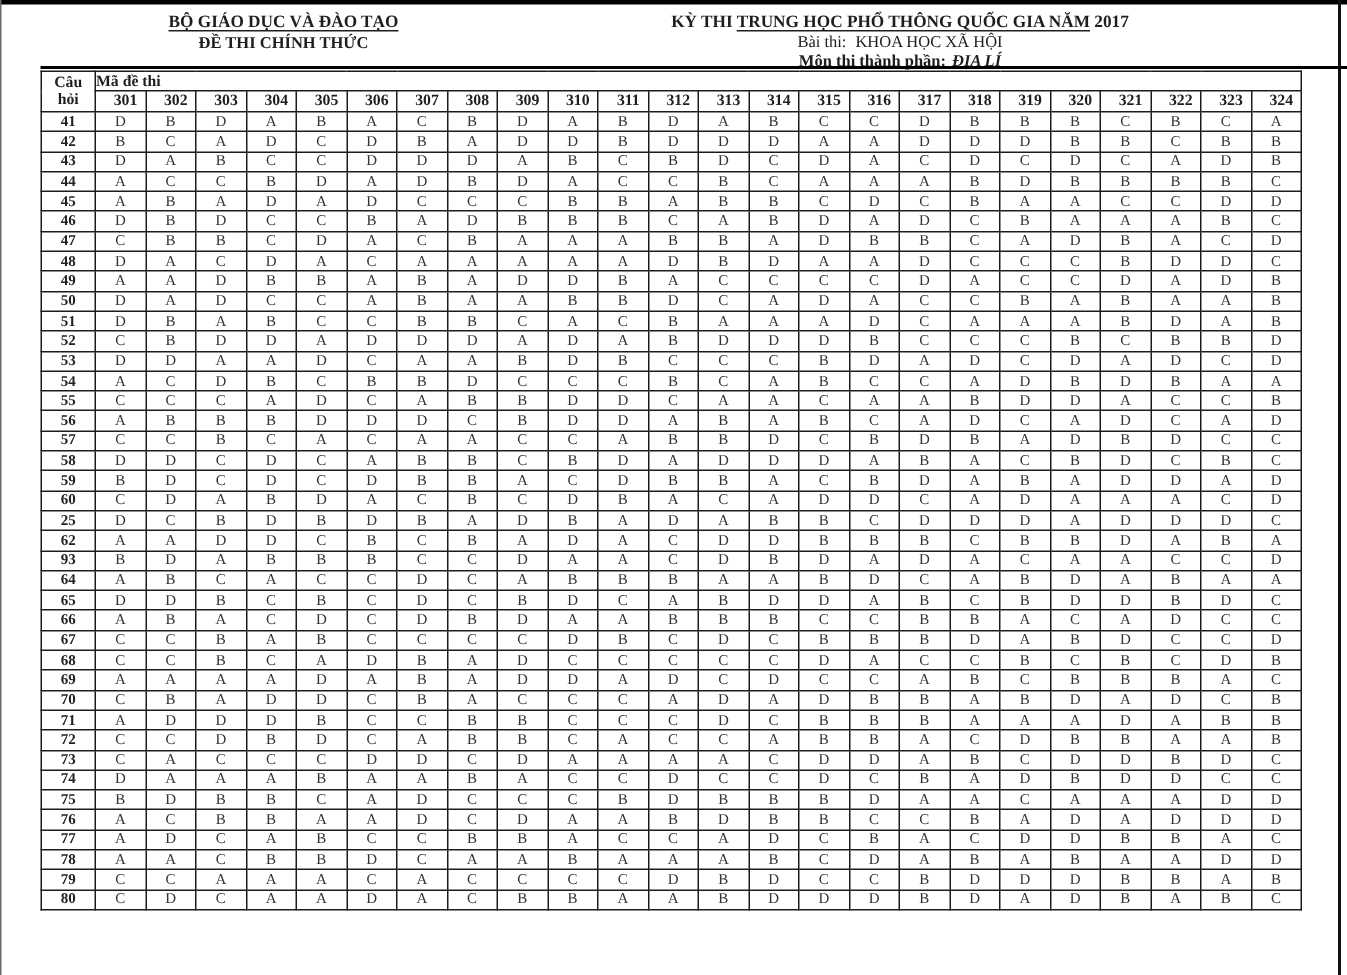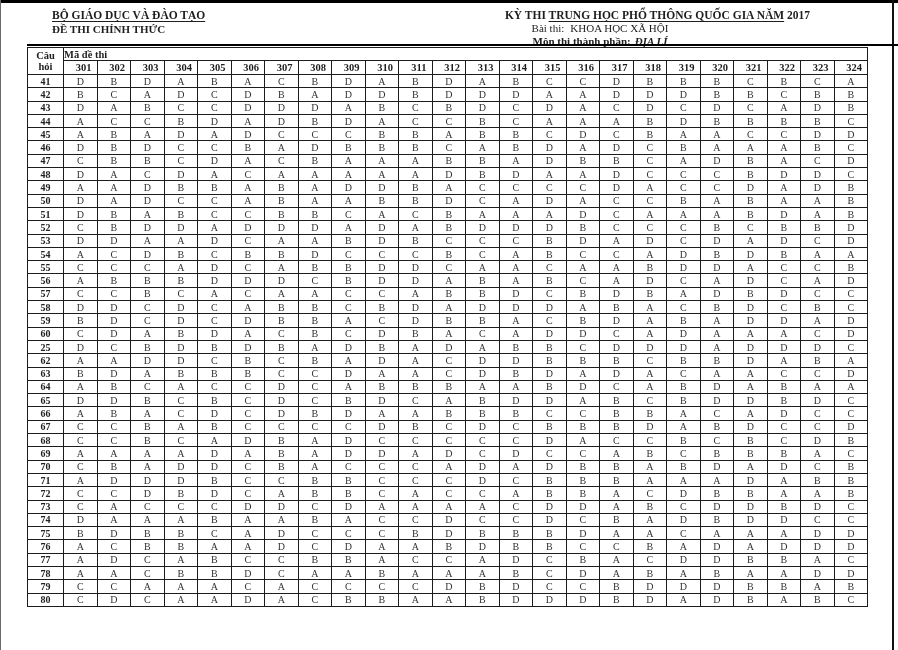--- a/index.html
+++ b/index.html
@@ -10,25 +10,25 @@
     position: relative;
     font-family: "Liberation Serif", "DejaVu Serif", serif;
     color: #1e1e1e;
     overflow: hidden;
   }
   .page-top-border { position: absolute; top: 0; left: 0; width: 898px; height: 3px; background: #000; }
   .page-left-border { position: absolute; top: 0; left: 0; width: 1px; height: 650px; background: #6a6a6a; }
   .page-right-border { position: absolute; top: 0; left: 892px; width: 2px; height: 650px; background: #111; }
 
   .header { position: absolute; top: 9px; left: 0; width: 898px; }
-  .header-left { position: absolute; left: 52px; top: 0; width: 250px; }
+  .header-left { position: absolute; left: 64px; top: 0; width: 250px; text-align: center; }
   .header-left .l1 { font-weight: bold; font-size: 11.5px; text-decoration: underline; text-underline-offset: 2px; white-space: nowrap; }
   .header-left .l2 { font-weight: bold; font-size: 11px; margin-top: 2px; white-space: nowrap; }
   .header-right { position: absolute; left: 390px; top: 0; width: 420px; text-align: center; }
-  .header-right .r1 { font-weight: bold; font-size: 11.5px; white-space: nowrap; text-align: right; }
+  .header-right .r1 { font-weight: bold; font-size: 11.5px; white-space: nowrap; }
   .header-right .r1 .underlined { text-decoration: underline; text-underline-offset: 2px; }
   .header-right .r2 { font-weight: normal; font-size: 11px; margin-top: 1px; white-space: nowrap; }
   .header-right .r2 .value { margin-left: 6px; }
   .header-right .r3 { font-weight: bold; font-size: 11px; margin-top: 1px; white-space: nowrap; }
   .header-right .r3 .value { margin-left: 4px; font-style: italic; }
 
   .rule { position: absolute; top: 44px; left: 27px; width: 871px; height: 2px; background: #000; }
 
   table.answer-table {
     position: absolute; top: 47px; left: 27px;
@@ -693,21 +693,21 @@
         <td class="a-cell">B</td>
         <td class="a-cell">C</td>
         <td class="a-cell">B</td>
         <td class="a-cell">B</td>
         <td class="a-cell">D</td>
         <td class="a-cell">A</td>
         <td class="a-cell">B</td>
         <td class="a-cell">A</td>
       </tr>
       <tr>
-        <td class="q-cell">63</td>
+        <td class="q-cell">93</td>
         <td class="a-cell">B</td>
         <td class="a-cell">D</td>
         <td class="a-cell">A</td>
         <td class="a-cell">B</td>
         <td class="a-cell">B</td>
         <td class="a-cell">B</td>
         <td class="a-cell">C</td>
         <td class="a-cell">C</td>
         <td class="a-cell">D</td>
         <td class="a-cell">A</td>

